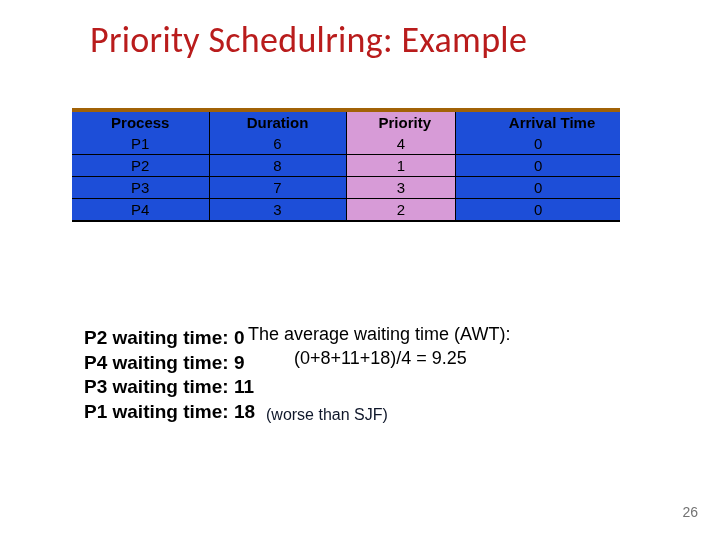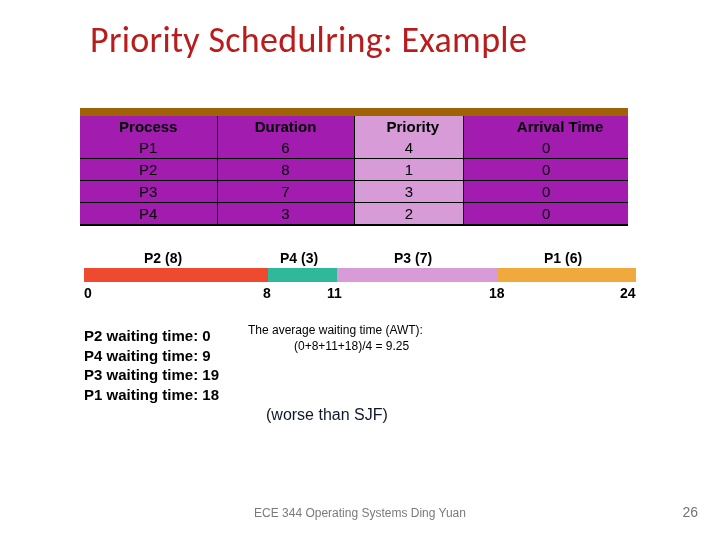--- a/index.html
+++ b/index.html
@@ -1,20 +1,20 @@
 <!DOCTYPE html>
 <html><head>
 <meta charset="utf-8">
 <style>
   * { box-sizing: border-box; margin: 0; padding: 0; }
   html, body { width: 720px; height: 540px; background: #fff; font-family: Arial, Helvetica, sans-serif; }
   .slide { position: relative; width: 720px; height: 540px; }
   .title { position: absolute; left: 90px; top: 18px; font-family: Calibri, Arial, sans-serif; font-size: 36px; color: #b91c1c; letter-spacing: 0.3px; }
 
-  .table-wrap { position: absolute; left: 80px; top: 108px; width: 548px; background: #a21caf; border-top: 8px solid #a16207; border-bottom: 2px solid #000; }
+  .table-wrap { position: absolute; left: 72px; top: 108px; width: 548px; background: #1d4ed8; border-top: 4px solid #a16207; border-bottom: 2px solid #000; }
   table.proc { width: 100%; border-collapse: collapse; font-size: 15px; }
   table.proc th, table.proc td { text-align: center; padding: 2px 0; }
   table.proc th { color: #000; font-weight: bold; }
   table.proc .col-process { width: 25%; }
   table.proc .col-duration { width: 25%; }
   table.proc .col-priority { width: 20%; background: #d79bd7; padding-left: 8px; }
   table.proc .col-arrival { width: 30%; padding-left: 28px; }
   table.proc tr.body td { border-bottom: 1px solid #000; }
   table.proc tr.body:last-child td { border-bottom: none; }
   table.proc td.priority-cell { background: #d79bd7; }
@@ -26,22 +26,22 @@
   .gantt-labels span { position: absolute; white-space: nowrap; }
   .gantt-bar { position: relative; width: 552px; height: 14px; overflow: hidden; }
   .seg { position: absolute; top: 0; height: 14px; }
   .seg-p2 { background: #ed4a2f; }
   .seg-p4 { background: #2fb89a; }
   .seg-p3 { background: #d79bd7; }
   .seg-p1 { background: #f0a93c; }
   .gantt-ticks { position: relative; height: 20px; font-size: 14px; font-weight: bold; color: #000; margin-top: 3px; }
   .gantt-ticks span { position: absolute; }
 
-  .waitlist { position: absolute; left: 84px; top: 326px; font-size: 15px; font-weight: bold; color: #000; line-height: 1.3; }
-  .awt { position: absolute; left: 248px; top: 322px; font-size: 12px; color: #000; text-align: left; line-height: 1.35; }
+  .waitlist { position: absolute; left: 84px; top: 326px; font-size: 19px; font-weight: bold; color: #000; line-height: 1.3; }
+  .awt { position: absolute; left: 248px; top: 322px; font-size: 18px; color: #000; text-align: left; line-height: 1.35; }
   .worse { position: absolute; left: 266px; top: 406px; font-size: 16px; color: #0f172a; }
 
   .footer-left { position: absolute; left: 0; width: 720px; bottom: 20px; text-align: center; font-size: 12px; color: #7a7a7a; }
   .footer-right { position: absolute; right: 22px; bottom: 20px; font-size: 14px; color: #737373; }
 </style>
 </head>
 <body>
 
 <div class="slide">
 
@@ -77,51 +77,29 @@
       <tr class="body">
         <td>P4</td>
         <td class="col-sep">3</td>
         <td class="priority-cell col-sep">2</td>
         <td class="col-sep">0</td>
       </tr>
     </tbody>
       </table>
   </div>
 
-  <div class="gantt-wrap">
-    <div class="gantt-labels">
-      <span style="left:60px">P2 (8)</span>
-      <span style="left:196px">P4 (3)</span>
-      <span style="left:310px">P3 (7)</span>
-      <span style="left:460px">P1 (6)</span>
-    </div>
-    <div class="gantt-bar">
-      <div class="seg seg-p2" style="left:0; width:184px"></div>
-      <div class="seg seg-p4" style="left:184px; width:69px"></div>
-      <div class="seg seg-p3" style="left:253px; width:161px"></div>
-      <div class="seg seg-p1" style="left:414px; width:138px"></div>
-    </div>
-    <div class="gantt-ticks">
-      <span style="left:0px">0</span>
-      <span style="left:179px">8</span>
-      <span style="left:243px">11</span>
-      <span style="left:405px">18</span>
-      <span style="left:536px">24</span>
-    </div>
-  </div>
 
   <div class="waitlist">
     <div>P2 waiting time: 0</div>
     <div>P4 waiting time: 9</div>
-    <div>P3 waiting time: 19</div>
+    <div>P3 waiting time: 11</div>
     <div>P1 waiting time: 18</div>
   </div>
 
   <div class="awt">
     <div>The average waiting time (AWT):</div>
     <div style="padding-left:46px">(0+8+11+18)/4 = 9.25</div>
   </div>
 
   <div class="worse">(worse than SJF)</div>
 
-  <div class="footer-left">ECE 344 Operating Systems Ding Yuan</div>
   <div class="footer-right">26</div>
 </div>
 
 </body></html>

